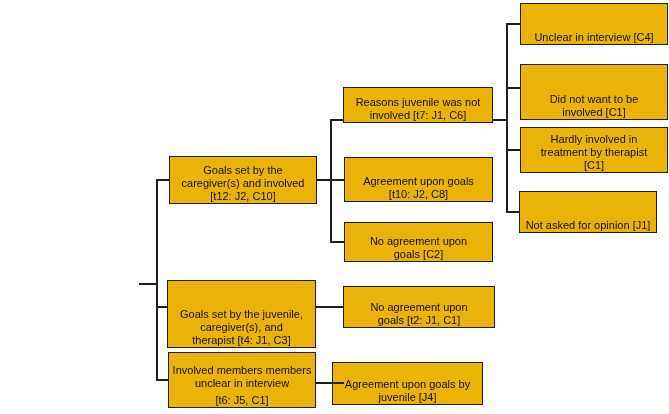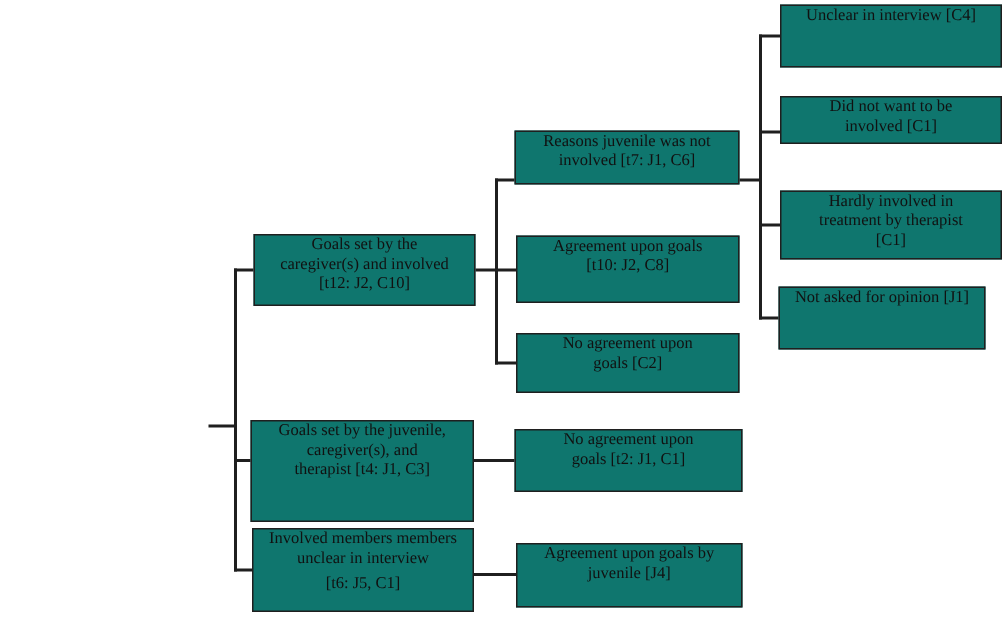--- a/index.html
+++ b/index.html
@@ -8,31 +8,30 @@
     width: 669px;
     height: 414px;
     background: #ffffff;
     font-family: "Liberation Sans", "DejaVu Sans", sans-serif;
     color: #111;
     overflow: hidden;
   }
   .node {
     position: absolute;
     box-sizing: border-box;
-    background: #0f766e;
+    background: #eab308;
     border: 1.5px solid #1f1f1f;
     display: flex;
     flex-direction: column;
     align-items: center;
-    justify-content: flex-start;
+    justify-content: flex-end;
     text-align: center;
     font-size: 11px;
     line-height: 13px;
     padding: 0 1px;
-    font-family: Liberation Serif, serif;
   }
   .node .lbl { white-space: pre-line; }
   .node .tag { margin-top: 4px; white-space: pre-line; }
   .hline, .vline {
     position: absolute;
     background: #1f1f1f;
   }
   .hline { height: 1.5px; }
   .vline { width: 1.5px; }
 </style>
@@ -73,30 +72,30 @@
   <div class="node" style="left:344px;top:222px;width:149px;height:40px">
     <div class="lbl">No agreement upon
 goals [C2]</div>
   </div>
 
   <div class="node" style="left:343px;top:286px;width:152px;height:42px">
     <div class="lbl">No agreement upon
 goals [t2: J1, C1]</div>
   </div>
 
-  <div class="node" style="left:344px;top:362px;width:151px;height:43px">
+  <div class="node" style="left:332px;top:362px;width:151px;height:43px">
     <div class="lbl">Agreement upon goals by
 juvenile [J4]</div>
   </div>
 
   <div class="node" style="left:520px;top:3px;width:148px;height:42px">
     <div class="lbl">Unclear in interview [C4]</div>
   </div>
 
-  <div class="node" style="left:520px;top:64px;width:148px;height:32px">
+  <div class="node" style="left:520px;top:64px;width:148px;height:56px">
     <div class="lbl">Did not want to be
 involved [C1]</div>
   </div>
 
   <div class="node" style="left:520px;top:127px;width:148px;height:46px">
     <div class="lbl">Hardly involved in
 treatment by therapist
 [C1]</div>
   </div>
 

